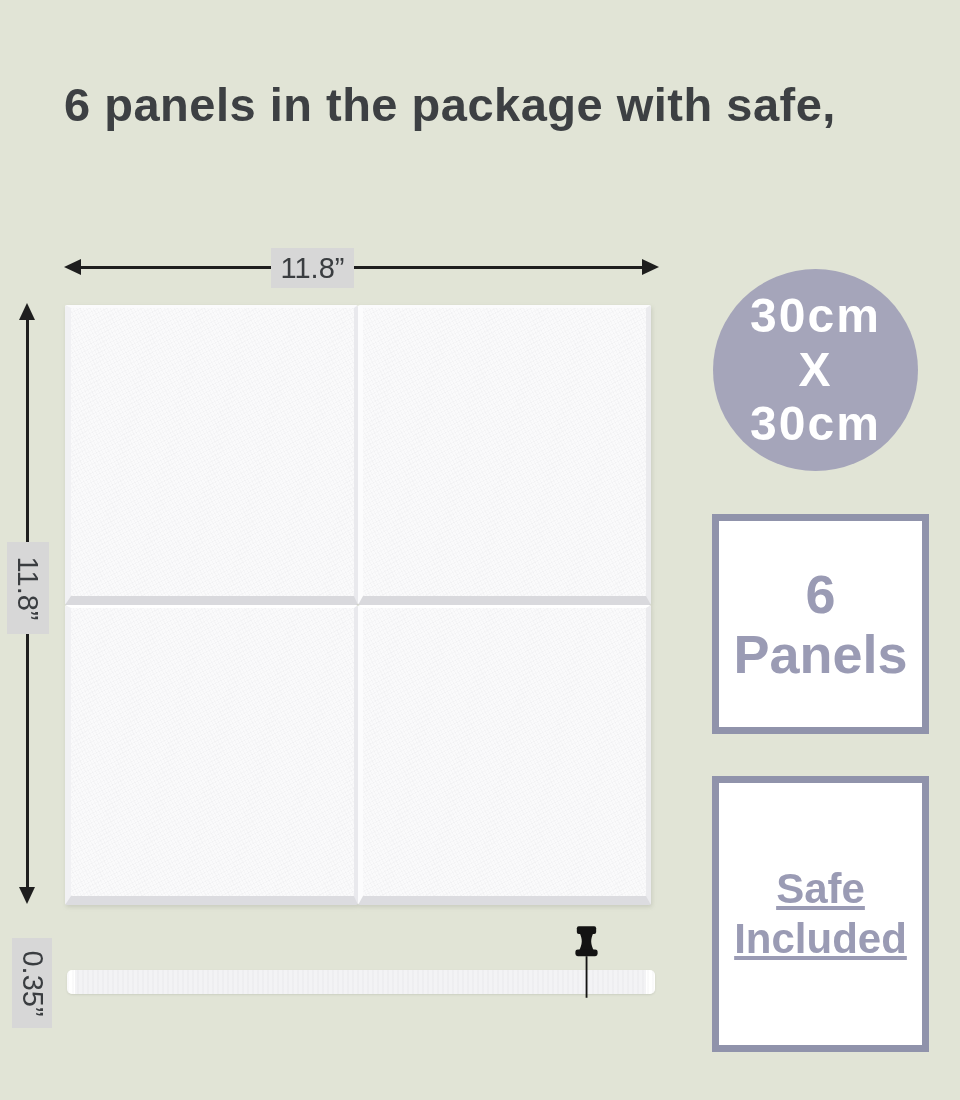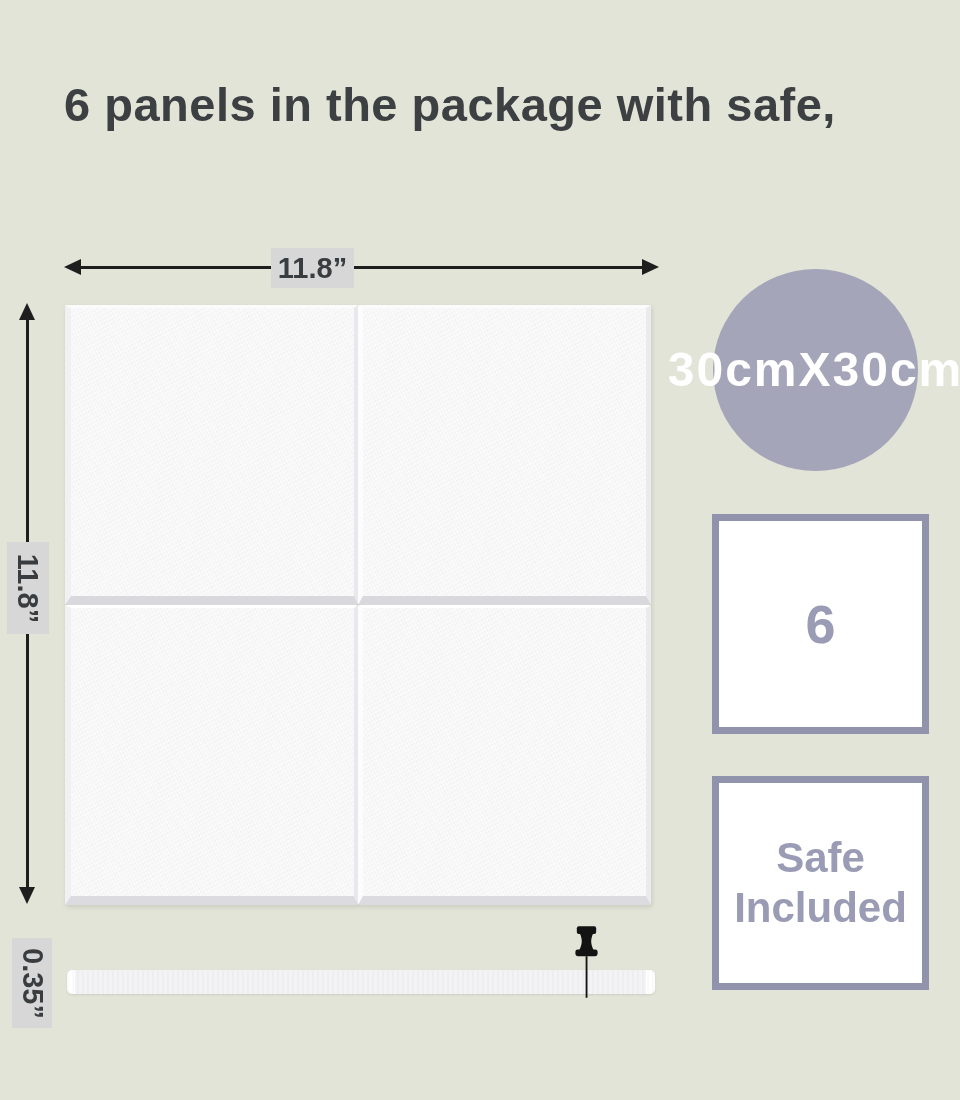--- a/index.html
+++ b/index.html
@@ -34,21 +34,21 @@
   .h-line{position:absolute;left:79px;top:266px;width:565px;height:3px;background:var(--arrow);}
   .head{position:absolute;width:0;height:0;}
   .head-left{left:64px;top:259px;border-top:8px solid transparent;border-bottom:8px solid transparent;border-right:17px solid var(--arrow);}
   .head-right{left:642px;top:259px;border-top:8px solid transparent;border-bottom:8px solid transparent;border-left:17px solid var(--arrow);}
   .v-line{position:absolute;left:26px;top:316px;width:3px;height:576px;background:var(--arrow);}
   .head-up{left:19px;top:303px;border-left:8px solid transparent;border-right:8px solid transparent;border-bottom:17px solid var(--arrow);}
   .head-down{left:19px;top:887px;border-left:8px solid transparent;border-right:8px solid transparent;border-top:17px solid var(--arrow);}
   .dim-label{
     position:absolute;background:var(--dim-label-bg);
     display:flex;align-items:center;justify-content:center;
-    font-weight:bold;font-size:29px;color:var(--dim-label-text);text-align:center;
+    font-weight:normal;font-size:29px;color:var(--dim-label-text);text-align:center;
   }
   .dim-top{left:271px;top:248px;width:83px;height:40px;}
   .dim-left{left:7px;top:542px;width:42px;height:92px;}
   .dim-thick{left:12px;top:938px;width:40px;height:90px;}
   .rot{transform:rotate(90deg);white-space:nowrap;}
   
   .grid{
     position:absolute;left:65px;top:305px;width:586px;height:600px;
     display:grid;grid-template-columns:1fr 1fr;grid-template-rows:1fr 1fr;
     filter:drop-shadow(1px 2px 2px rgba(90,95,85,.18));
@@ -71,32 +71,32 @@
       repeating-linear-gradient(90deg, rgba(120,120,132,.04) 0 2px, transparent 2px 5px),
       linear-gradient(90deg,#ffffff 0 8px, var(--strip-face) 8px calc(100% - 9px), #ffffff calc(100% - 9px));
     box-shadow:0 1px 2px rgba(90,95,85,.15);
   }
   .pin{position:absolute;left:572px;top:926px;width:29px;height:72px;}
   .pin *{fill:var(--pin);}
   
   .circle{
     position:absolute;left:713px;top:269px;width:205px;height:202px;border-radius:50%;
     background:var(--circle-bg);color:var(--circle-text);
-    display:flex;flex-direction:row;align-items:center;justify-content:center;
+    display:flex;flex-direction:column;align-items:center;justify-content:center;
     font-size:48px;font-weight:bold;line-height:54px;letter-spacing:2px;text-align:center;
   }
   .badge{
     position:absolute;left:712px;width:217px;background:#ffffff;
     border:7px solid var(--badge-border);color:var(--badge-text);
     display:flex;flex-direction:column;align-items:center;justify-content:center;
     font-weight:bold;text-align:center;
   }
   .badge div{white-space:nowrap;}
   .badge-panels{top:514px;height:220px;font-size:54px;line-height:60px;}
-  .badge-adhesive{top:776px;height:214px;font-size:42px;line-height:50px;}
+  .badge-adhesive{top:776px;height:276px;font-size:42px;line-height:50px;text-decoration:underline;}
 </style>
 </head>
 <body>
 
 <div class="page">
 
   <div class="heading">
     <div>6 panels in the package with safe,</div>
   </div>
 
@@ -133,20 +133,21 @@
   </div>
 
   <div class="circle">
     <div>30cm</div>
     <div>X</div>
     <div>30cm</div>
   </div>
 
   <div class="badge badge-panels">
     <div>6</div>
+    <div>Panels</div>
   </div>
 
   <div class="badge badge-adhesive">
     <div>Safe</div>
     <div>Included</div>
   </div>
 
 </div>
 
 </body></html>

